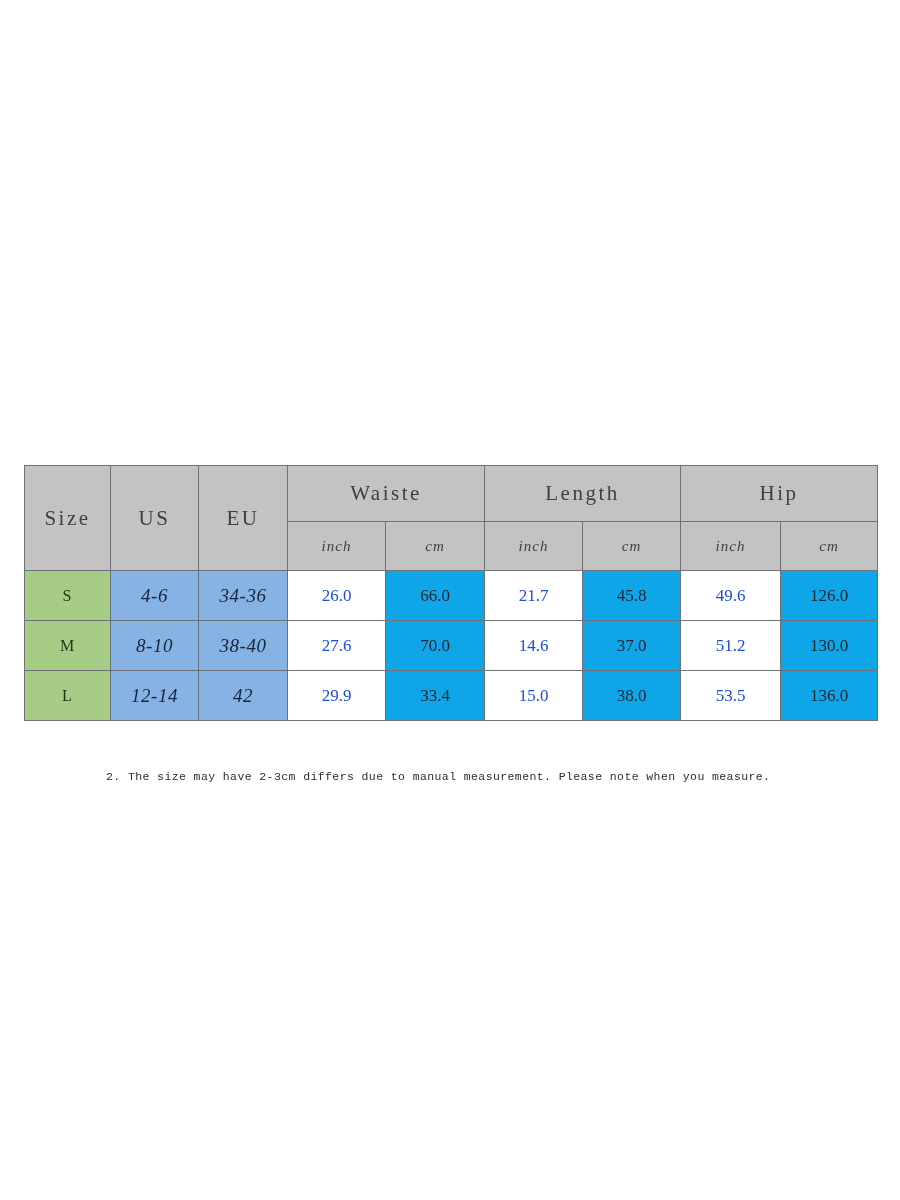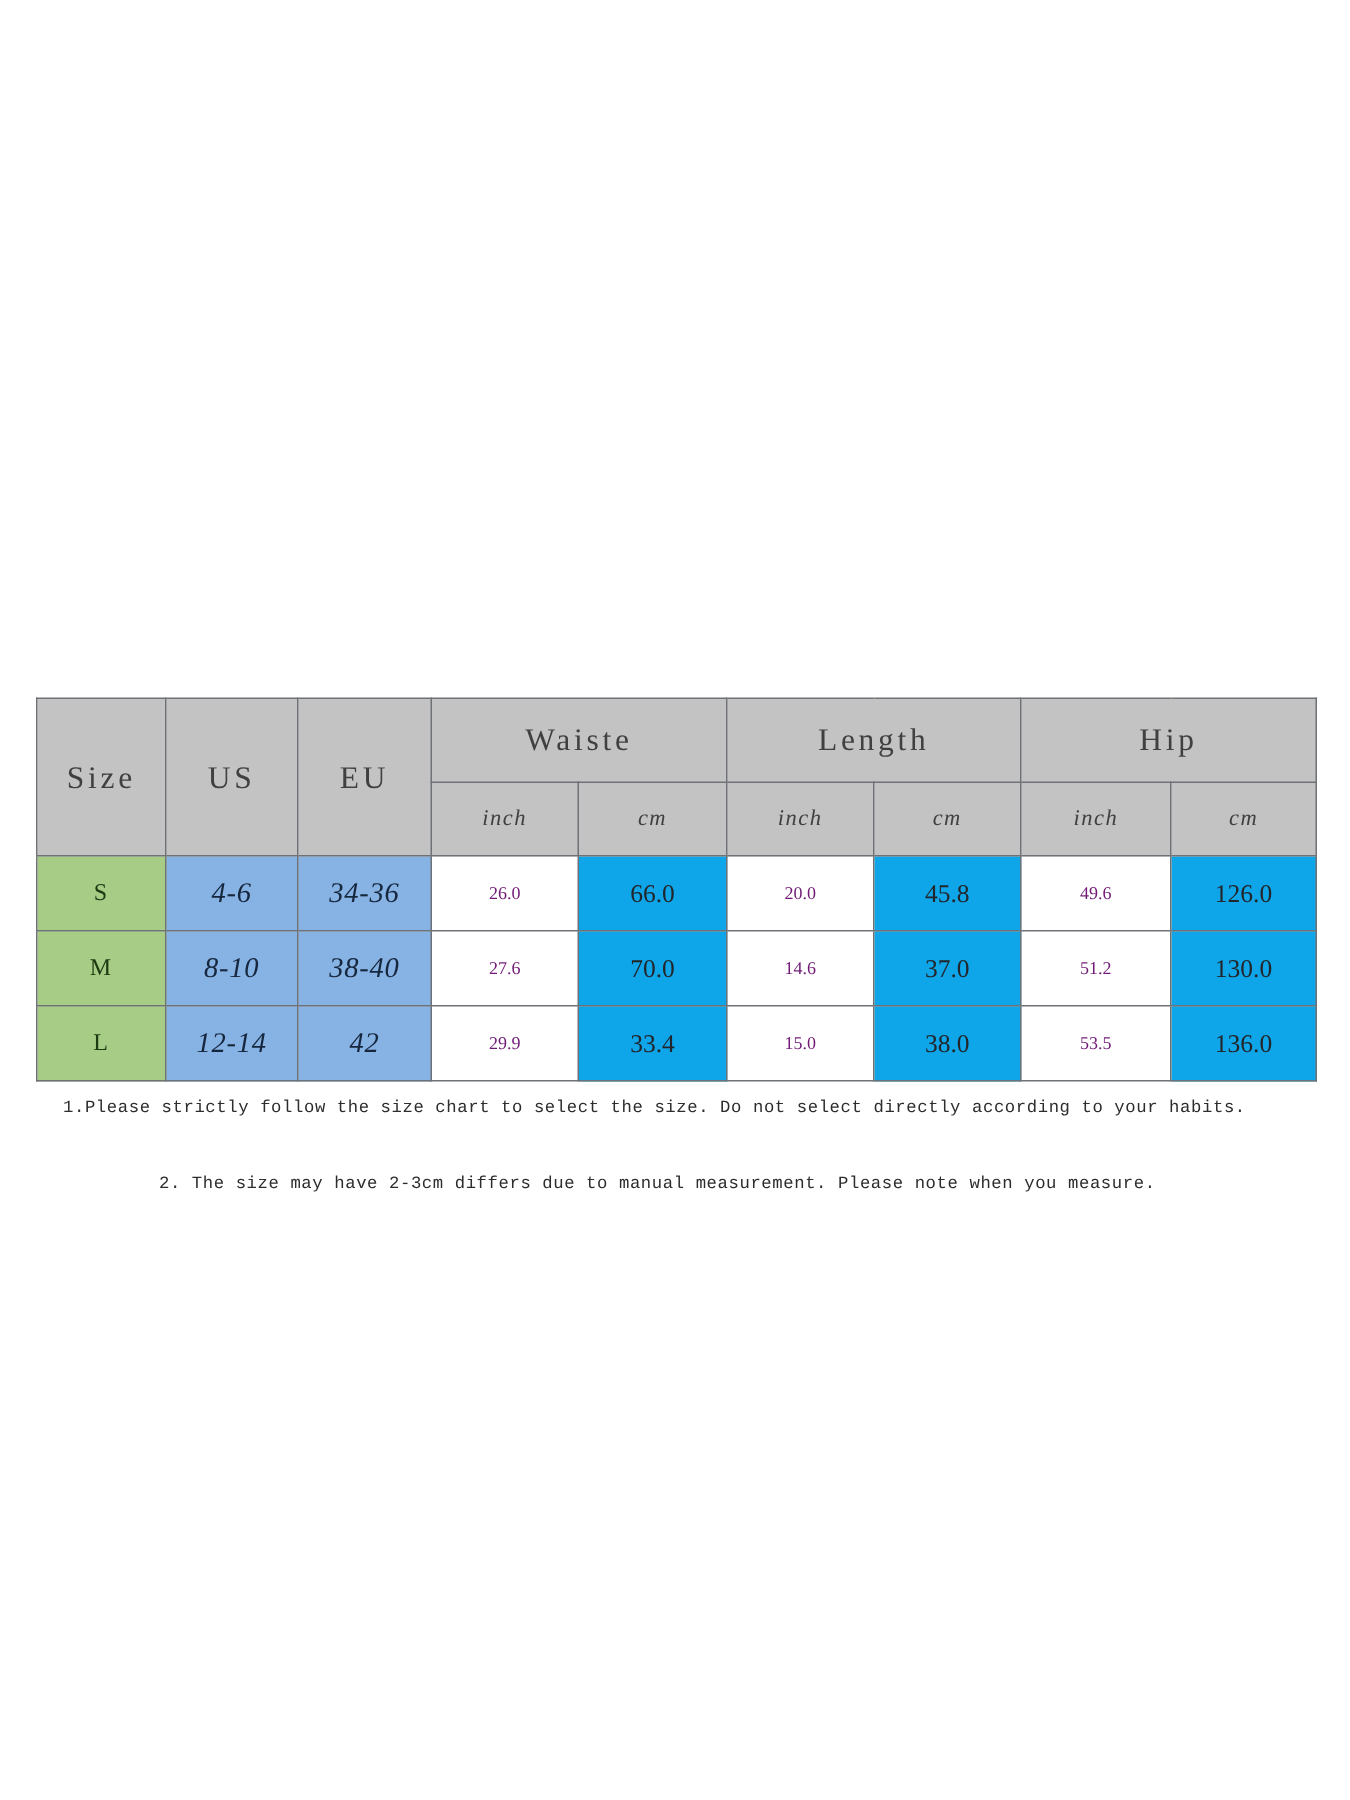--- a/index.html
+++ b/index.html
@@ -84,22 +84,22 @@
   td.c-blue {
     background: #86b2e4;
     color: #16263d;
     font-size: 19px;
     font-style: italic;
     font-weight: bold;
     letter-spacing: 0.5px;
   }
   td.c-white {
     background: #ffffff;
-    color: #701a75;
-    font-size: 12px;
+    color: #1d4ed8;
+    font-size: 17px;
   }
   td.c-lblue {
     background: #0ea5e9;
     color: #22262b;
     font-size: 17px;
   }
 
   
   .notes {
     position: absolute;
@@ -151,21 +151,21 @@
         <th class="hd hd-unit">cm</th>
       </tr>
     </thead>
     <tbody>
       <tr>
         <td class="c-green">S</td>
         <td class="c-blue">4-6</td>
         <td class="c-blue">34-36</td>
         <td class="c-white">26.0</td>
         <td class="c-lblue">66.0</td>
-        <td class="c-white">20.0</td>
+        <td class="c-white">21.7</td>
         <td class="c-lblue">45.8</td>
         <td class="c-white">49.6</td>
         <td class="c-lblue">126.0</td>
       </tr>
       <tr>
         <td class="c-green">M</td>
         <td class="c-blue">8-10</td>
         <td class="c-blue">38-40</td>
         <td class="c-white">27.6</td>
         <td class="c-lblue">70.0</td>
@@ -183,15 +183,14 @@
         <td class="c-white">15.0</td>
         <td class="c-lblue">38.0</td>
         <td class="c-white">53.5</td>
         <td class="c-lblue">136.0</td>
       </tr>
     </tbody>
   </table>
 </div>
 
 <div class="notes">
-  <div class="note-line note-1">1.Please strictly follow the size chart to select the size. Do not select directly according to your habits.</div>
   <div class="note-line note-2">2. The size may have 2-3cm differs due to manual measurement. Please note when you measure.</div>
 </div>
 
 </body></html>

